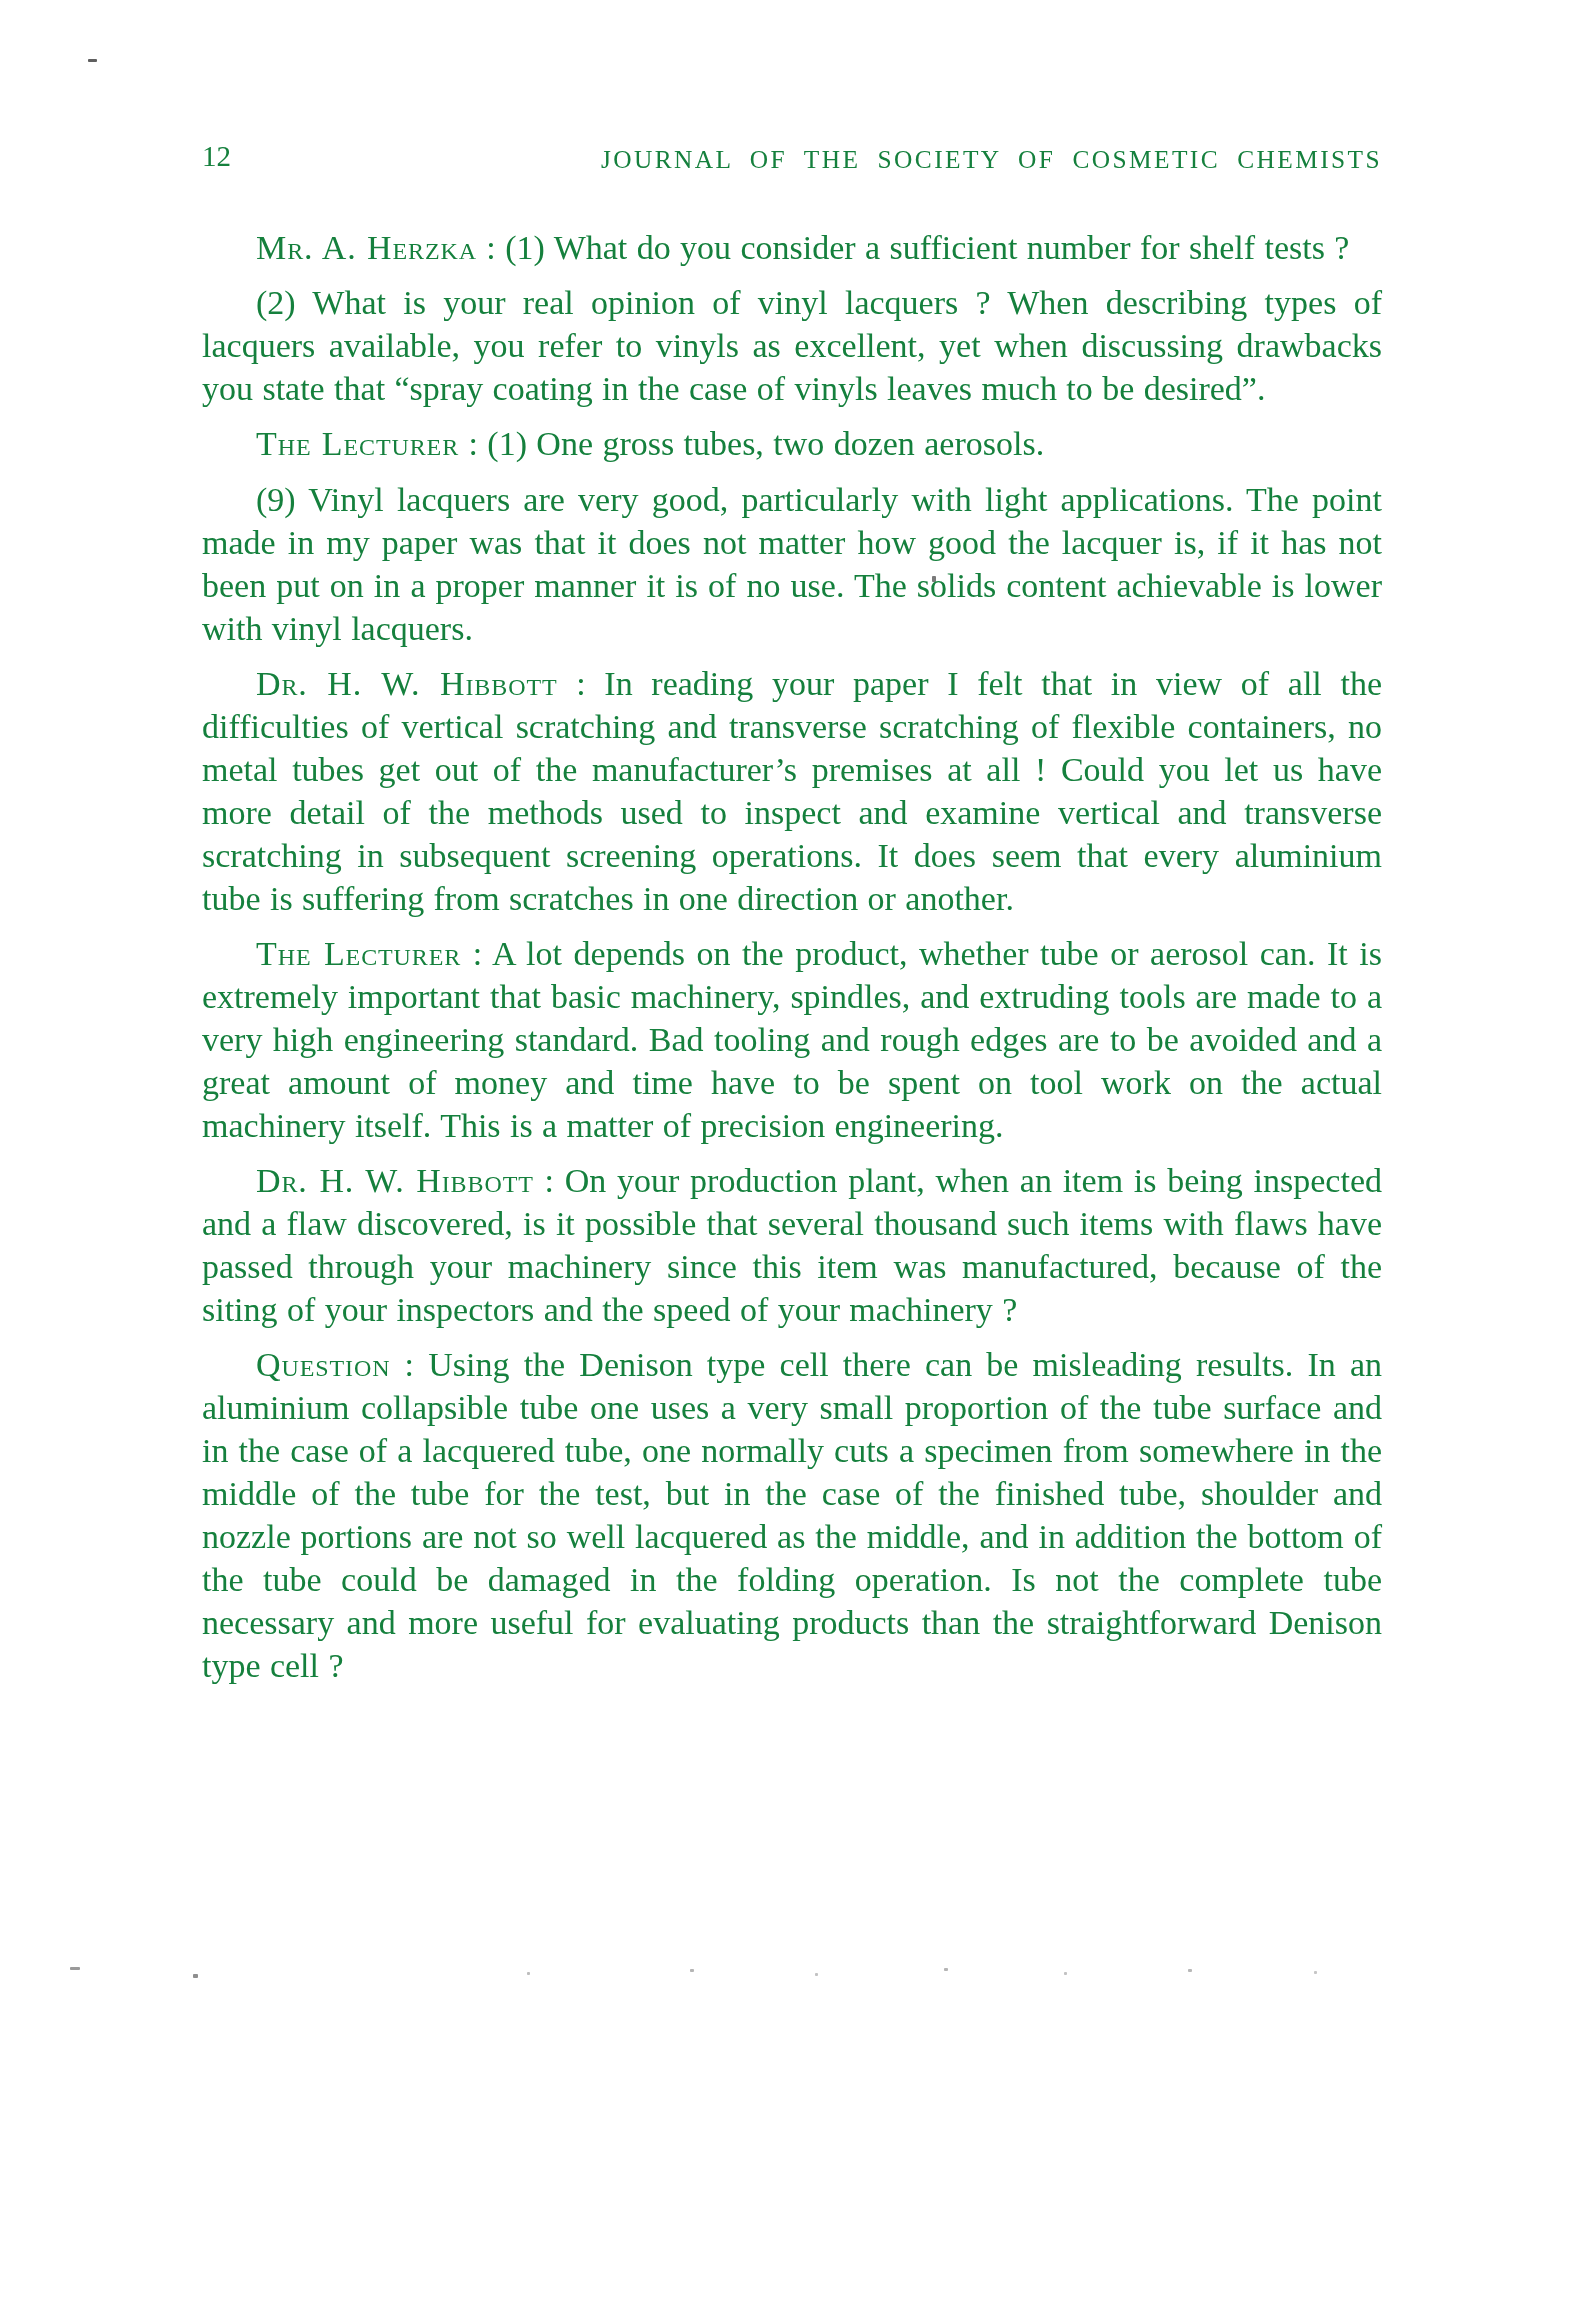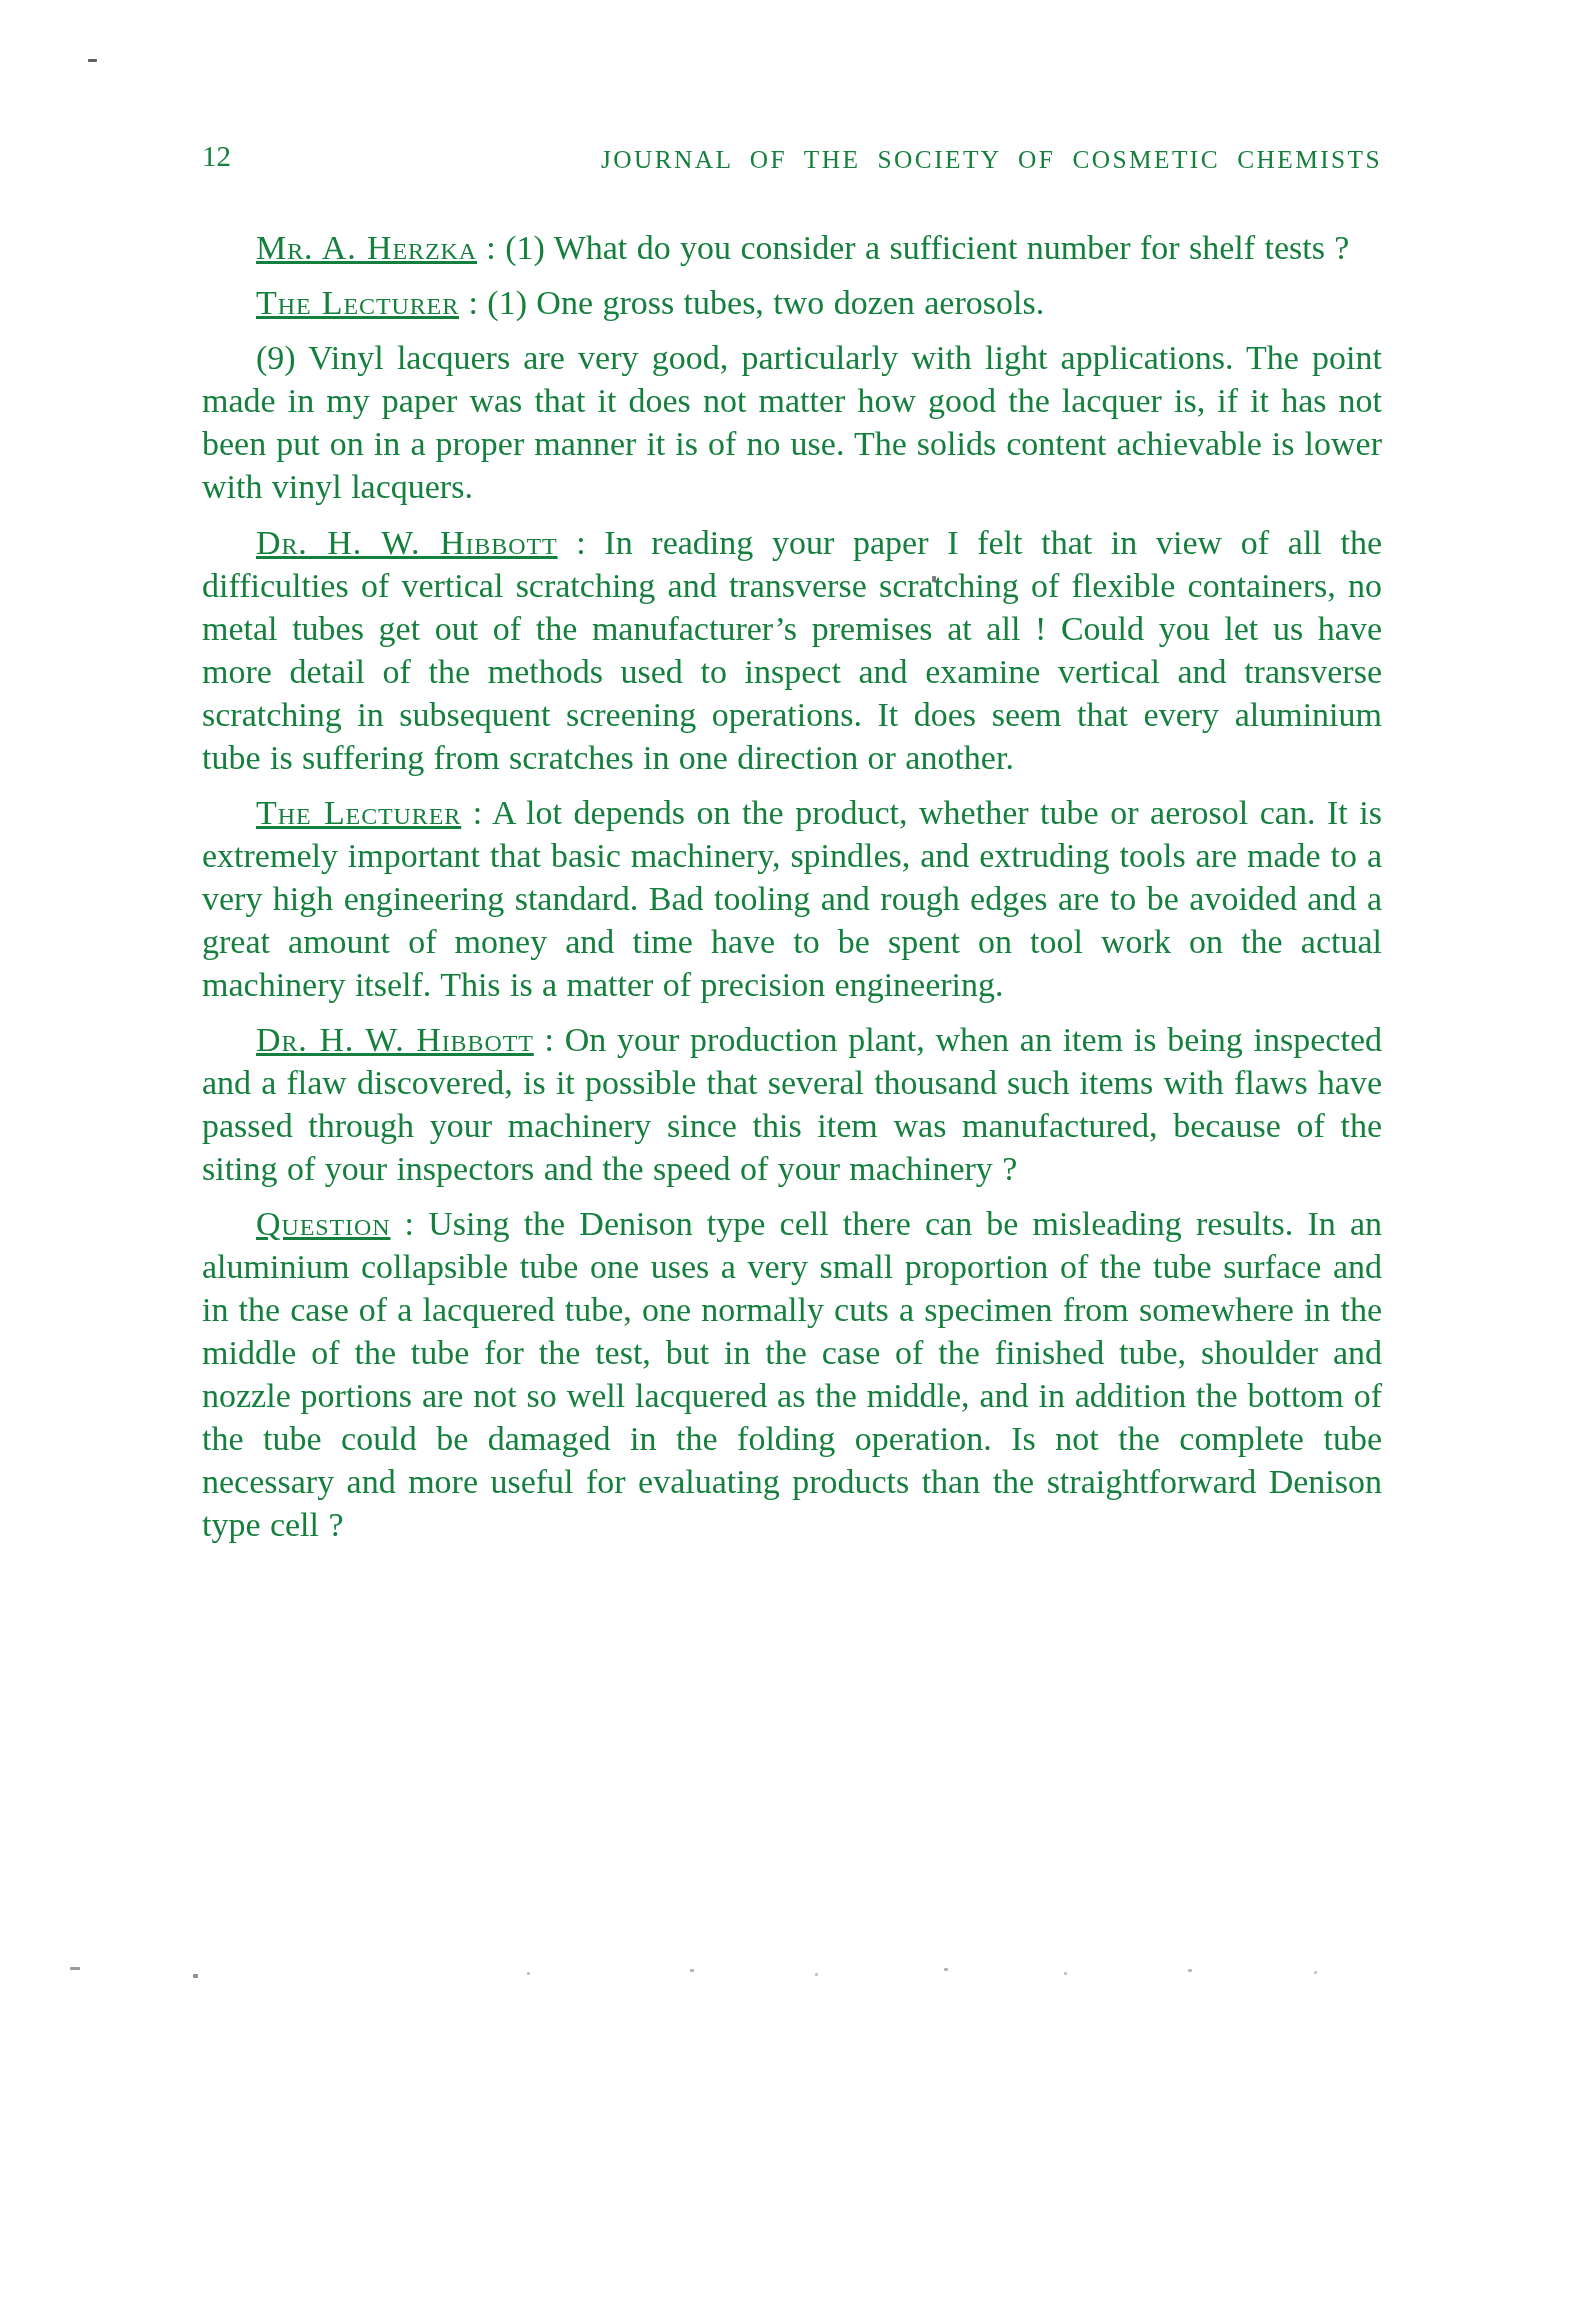--- a/index.html
+++ b/index.html
@@ -59,21 +59,20 @@
     margin: 0 0 12.2px 0;
     font-size: 34px;
     line-height: 43px;
     text-align: justify;
     text-indent: 54px;
     word-spacing: 0.9px;
   }
   .speaker {
     font-variant: small-caps;
     letter-spacing: 0.9px;
-    text-decoration: underline;
   }
   .artifact {
     position: absolute;
     border-radius: 0.9px;
   }
 </style>
 </head>
 <body>
 
 <div class="page">
@@ -93,20 +92,21 @@
   <div class="content">
 
     <div class="running-header">
       <span class="page-number">12</span>
       <span class="journal-title">JOURNAL OF THE SOCIETY OF COSMETIC CHEMISTS</span>
     </div>
 
 
     <div>
         <p class="para"><span class="speaker">Mr. A. Herzka</span> : (1) What do you consider a sufficient number for shelf tests ?</p>
+        <p class="para">(2) What is your real opinion of vinyl lacquers ?  When describing types of lacquers available, you refer to vinyls as excellent, yet when discussing drawbacks you state that “spray coating in the case of vinyls leaves much to be desired”.</p>
         <p class="para"><span class="speaker">The Lecturer</span> : (1) One gross tubes, two dozen aerosols.</p>
         <p class="para">(9) Vinyl lacquers are very good, particularly with light applications.  The point made in my paper was that it does not matter how good the lacquer is, if it has not been put on in a proper manner it is of no use.  The solids content achievable is lower with vinyl lacquers.</p>
         <p class="para"><span class="speaker">Dr. H. W. Hibbott</span> : In reading your paper I felt that in view of all the difficulties of vertical scratching and transverse scratching of flexible containers, no metal tubes get out of the manufacturer’s premises at all !  Could you let us have more detail of the methods used to inspect and examine vertical and transverse scratching in subsequent screening operations.  It does seem that every aluminium tube is suffering from scratches in one direction or another.</p>
         <p class="para"><span class="speaker">The Lecturer</span> : A lot depends on the product, whether tube or aerosol can.  It is extremely important that basic machinery, spindles, and extruding tools are made to a very high engineering standard.  Bad tooling and rough edges are to be avoided and a great amount of money and time have to be spent on tool work on the actual machinery itself.  This is a matter of precision engineering.</p>
         <p class="para"><span class="speaker">Dr. H. W. Hibbott</span> : On your production plant, when an item is being inspected and a flaw discovered, is it possible that several thousand such items with flaws have passed through your machinery since this item was manufactured, because of the siting of your inspectors and the speed of your machinery ?</p>
         <p class="para"><span class="speaker">Question</span> : Using the Denison type cell there can be misleading results.  In an aluminium collapsible tube one uses a very small proportion of the tube surface and in the case of a lacquered tube, one normally cuts a specimen from somewhere in the middle of the tube for the test, but in the case of the finished tube, shoulder and nozzle portions are not so well lacquered as the middle, and in addition the bottom of the tube could be damaged in the folding operation.  Is not the complete tube necessary and more useful for evaluating products than the straightforward Denison type cell ?</p>
       </div>
 
   </div>
 </div>

